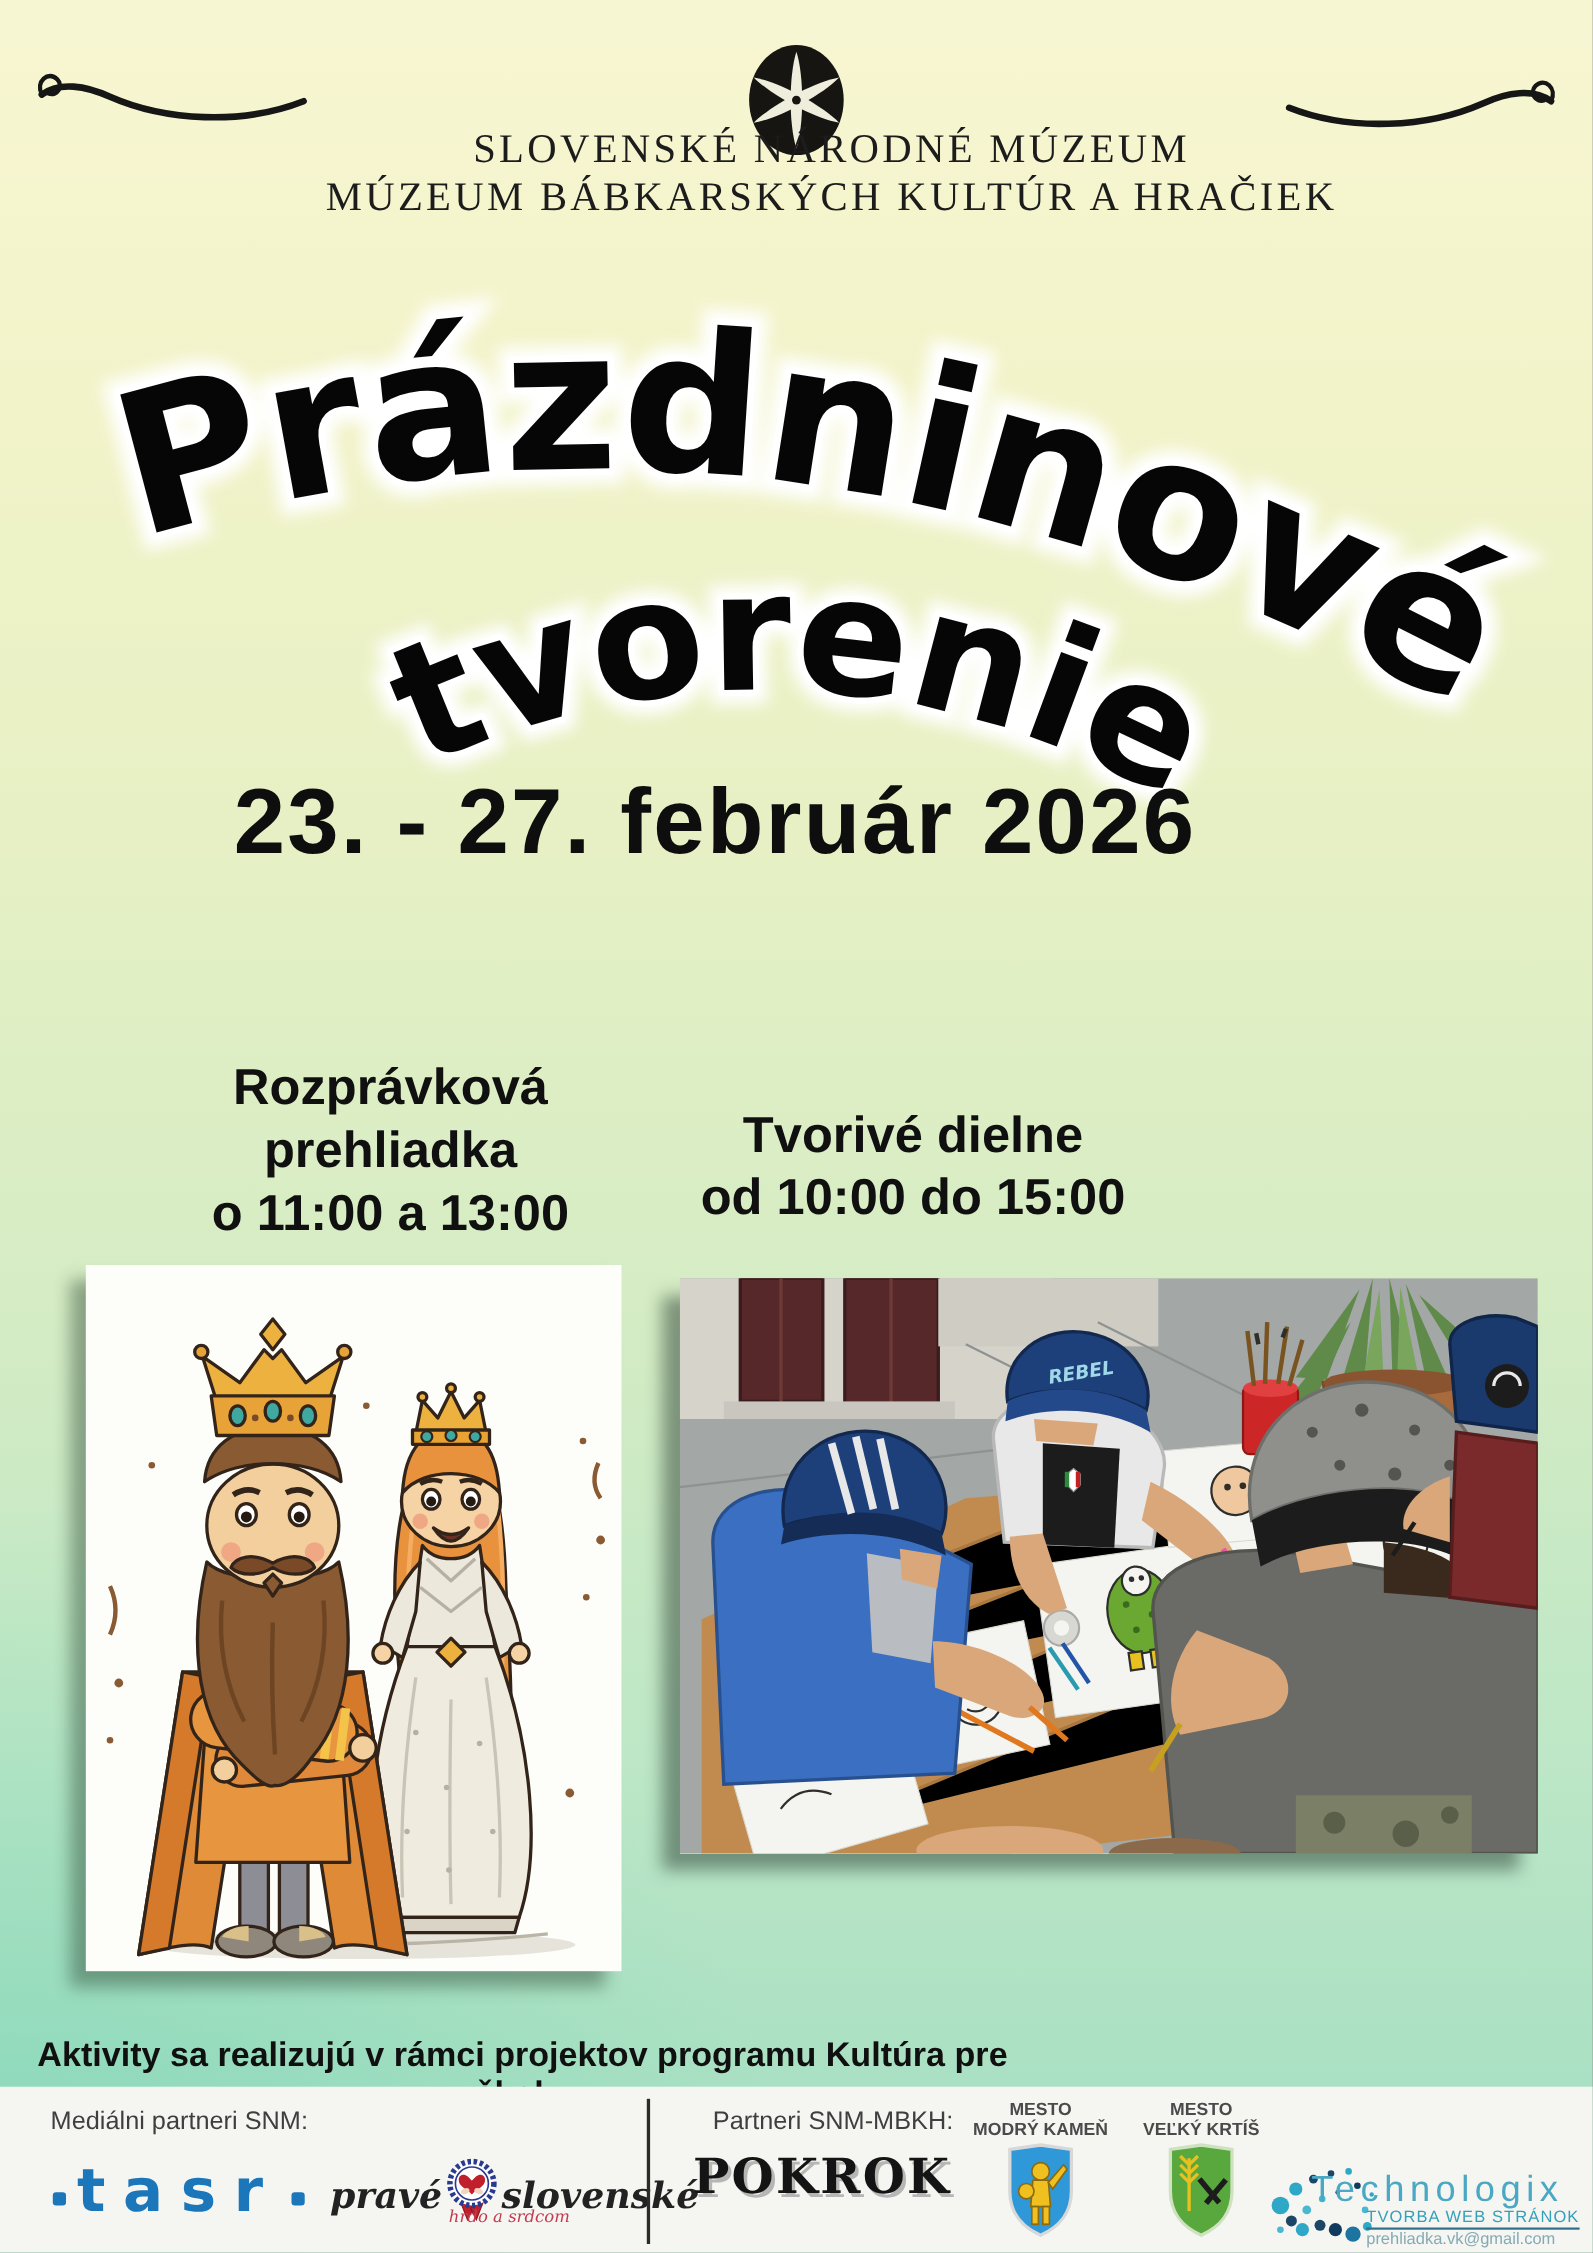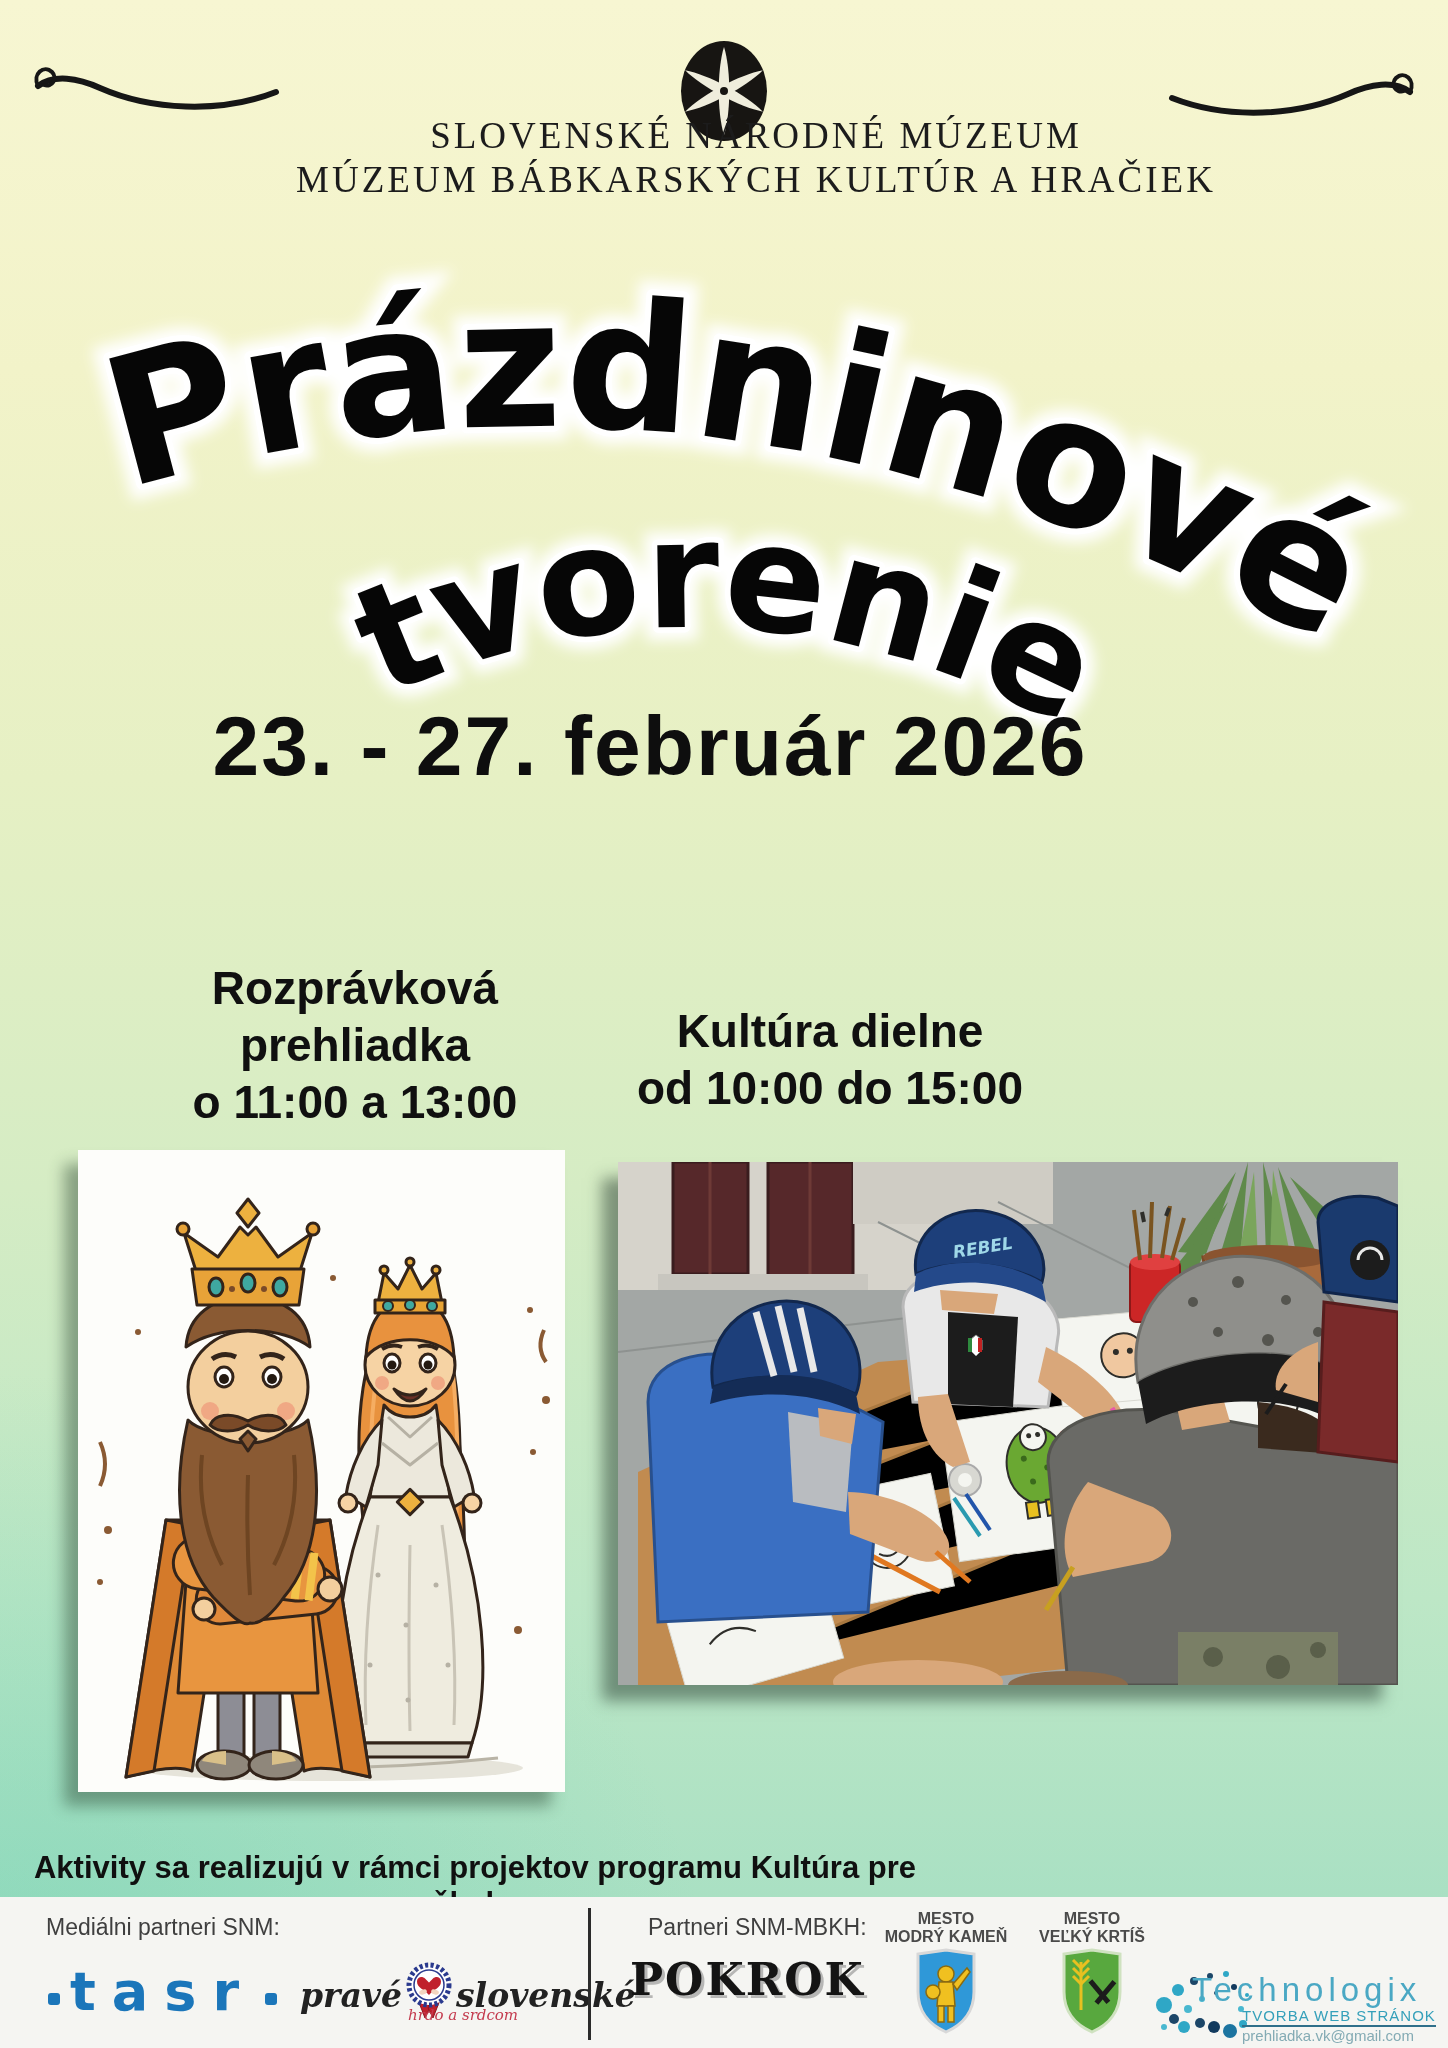--- a/index.html
+++ b/index.html
@@ -111,21 +111,21 @@
   <div class="abs datetime">
     <div>23. - 27. február 2026</div>
   </div>
 
   <div class="abs event-block" style="left:130px;top:960px;width:450px">
     <div>Rozprávková</div>
     <div>prehliadka</div>
     <div>o 11:00 a 13:00</div>
   </div>
   <div class="abs event-block" style="left:600px;top:1003px;width:460px">
-    <div>Kultúra dielne</div>
+    <div>Tvorivé dielne</div>
     <div>od 10:00 do 15:00</div>
   </div>
 
   <div class="abs card">
     <svg width="487" height="642" viewBox="0 0 487 642">
       <g stroke="#33241a" stroke-width="3" stroke-linejoin="round">
 
         <g stroke="none" fill="#8a5a33">
           <circle cx="30" cy="380" r="4"></circle>
             <circle cx="22" cy="432" r="3"></circle>

